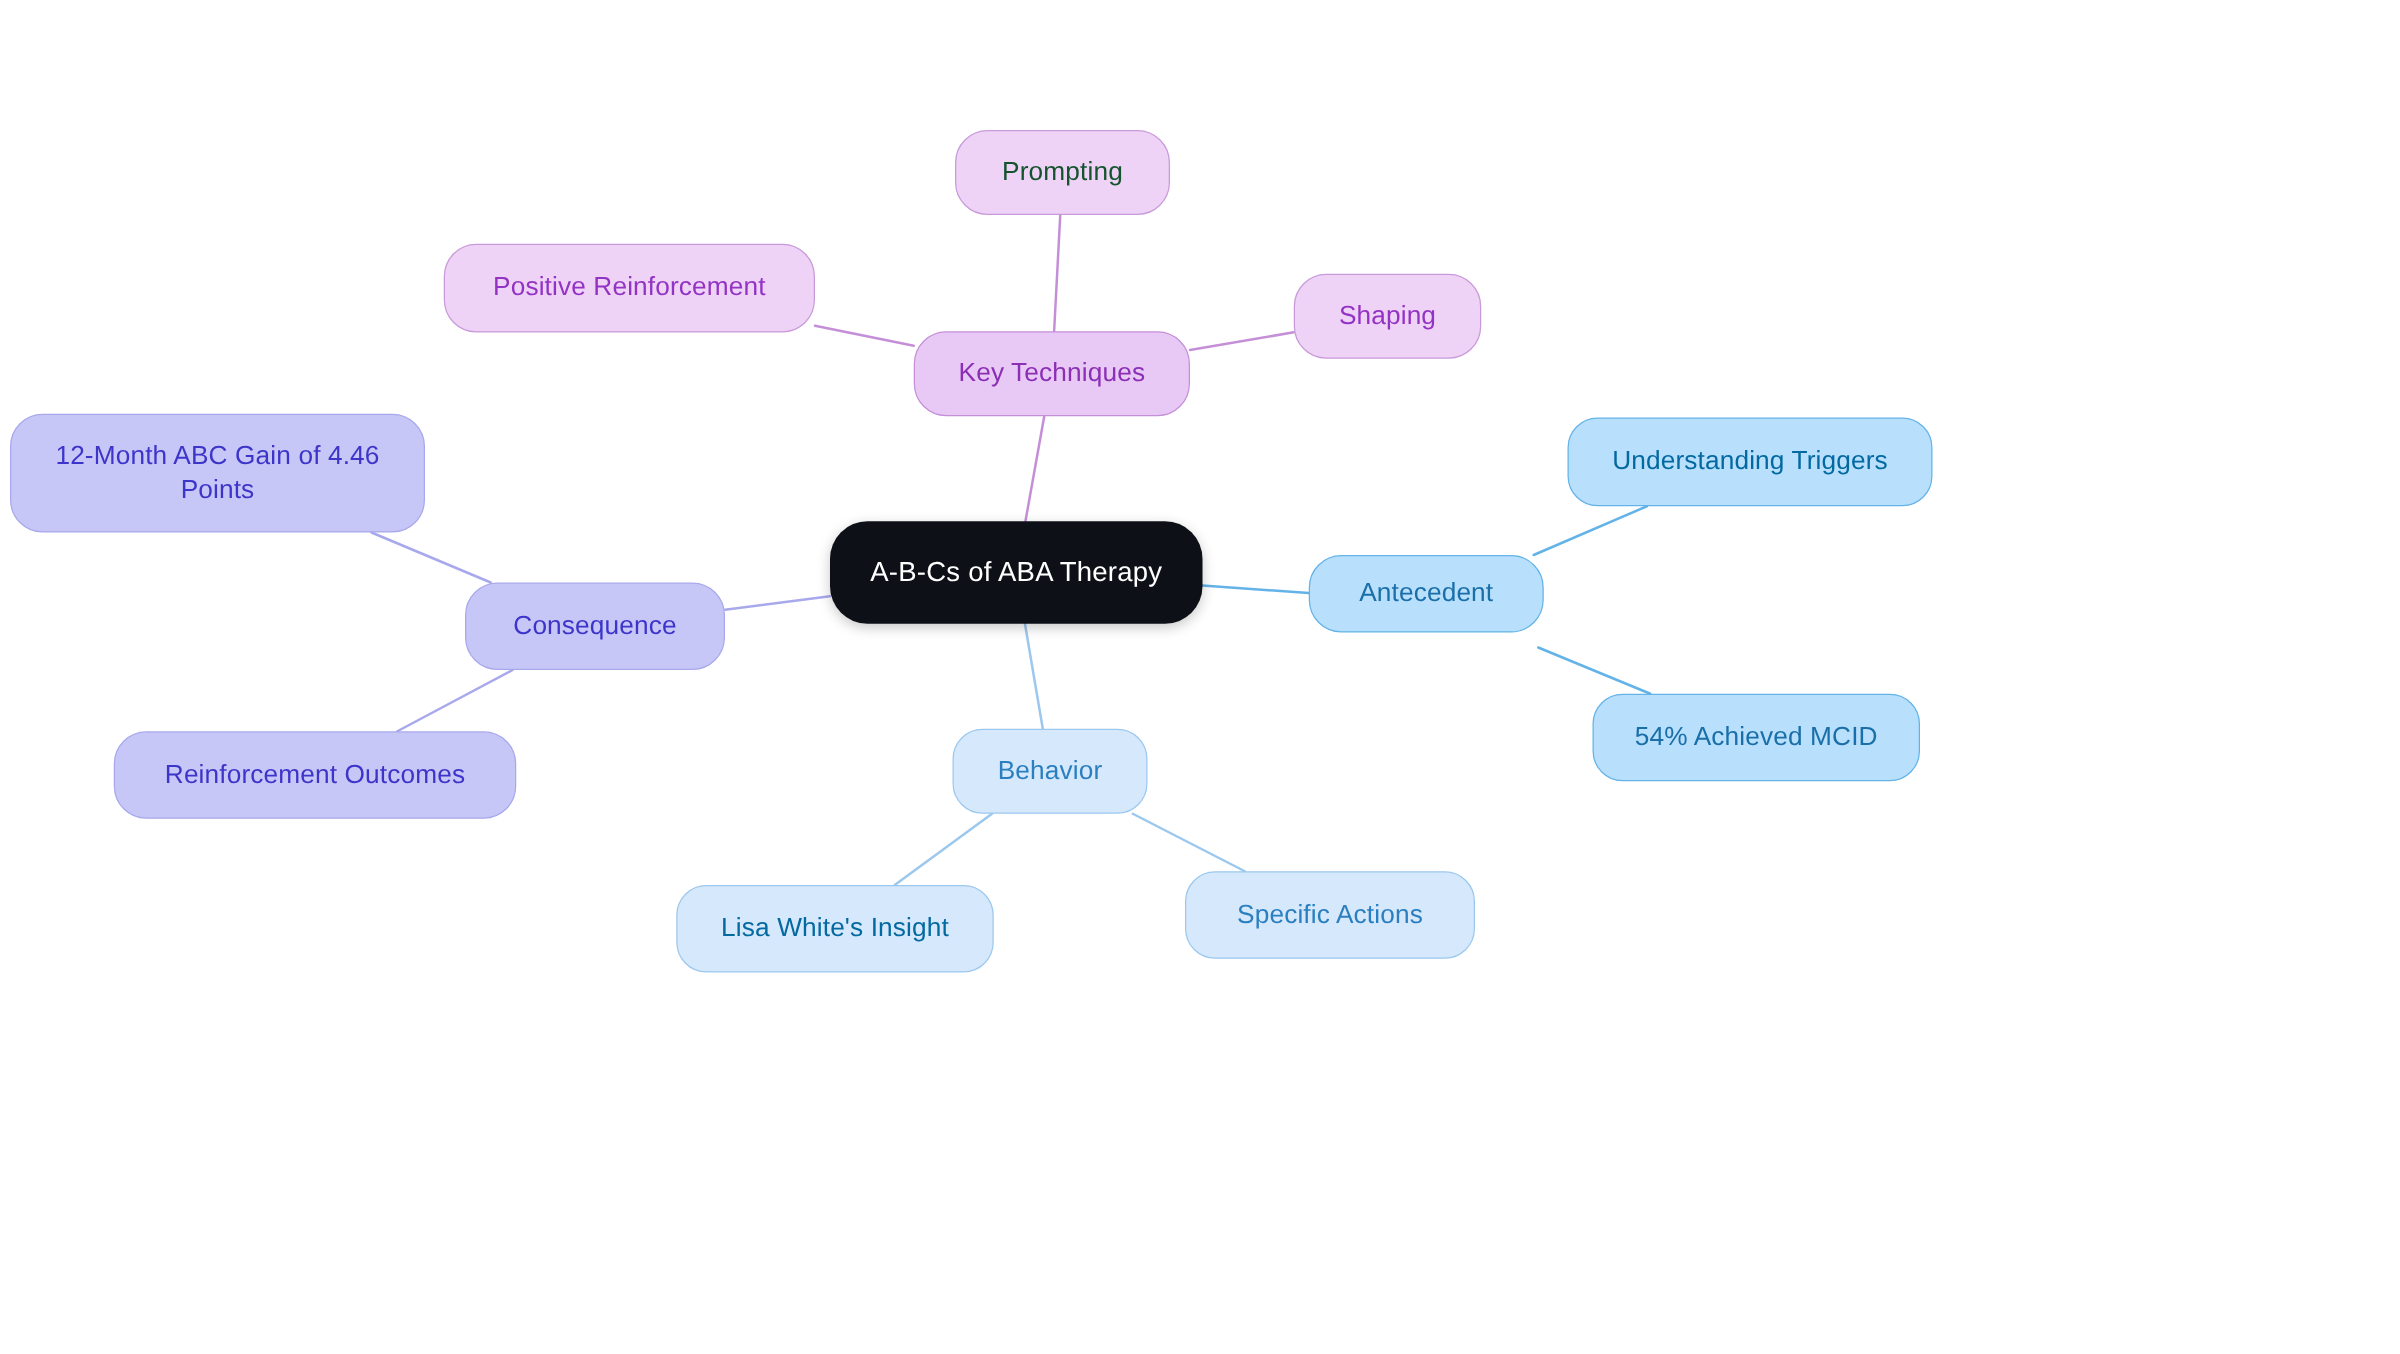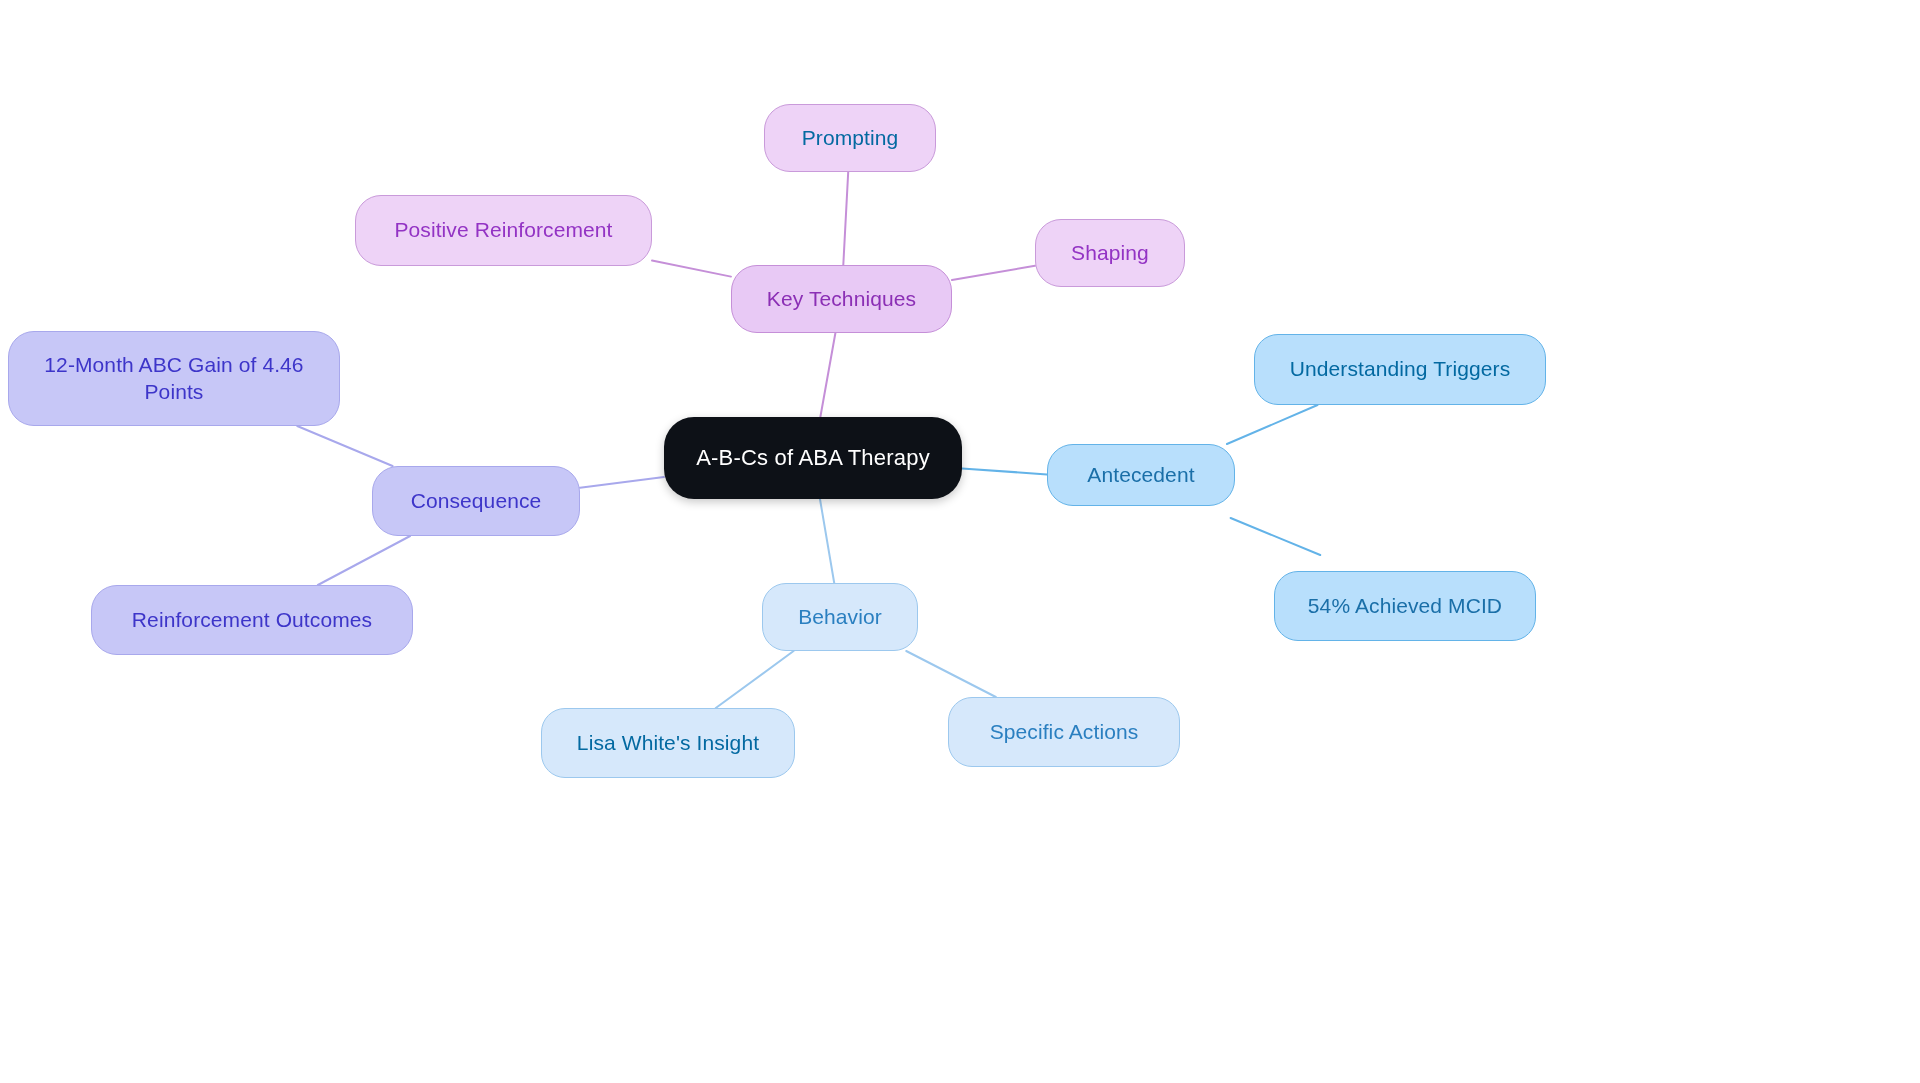--- a/index.html
+++ b/index.html
@@ -63,26 +63,26 @@
       <path d="M 410.11764705882354 536 Q 364 560.5 317.88235294117646 585" fill="none" stroke="#a8a8ec" stroke-width="2" stroke-linecap="round"></path>
       <path d="M 820.3490566037735 417 Q 827.8773584905659 375 835.4056603773585 333" fill="none" stroke="#c58fd8" stroke-width="2" stroke-linecap="round"></path>
       <path d="M 843.2950310559006 265 Q 845.75 218.5 848.2049689440994 172" fill="none" stroke="#c58fd8" stroke-width="2" stroke-linecap="round"></path>
       <path d="M 731 276.6057692307692 Q 691.5 268.6005917159763 652 260.5954142011834" fill="none" stroke="#c58fd8" stroke-width="2" stroke-linecap="round"></path>
       <path d="M 952 280.06890130353815 Q 993.5 272.9590316573557 1035 265.8491620111732" fill="none" stroke="#c58fd8" stroke-width="2" stroke-linecap="round"></path>
     </svg>
   <div id="node-layer">
       <div class="node node-root" style="left: 664px; top: 417px; width: 298px; height: 82px; background: rgb(13, 17, 23); border-color: rgb(13, 17, 23); color: rgb(255, 255, 255); font-size: 22px; border-radius: 30px;">A-B-Cs of ABA Therapy</div>
       <div class="node" style="left: 1047px; top: 444px; width: 188px; height: 62px; background: rgb(184, 223, 252); border-color: rgb(99, 179, 232); color: rgb(26, 111, 168); font-size: 21px; border-radius: 26px;">Antecedent</div>
       <div class="node" style="left: 1254px; top: 334px; width: 292px; height: 71px; background: rgb(184, 223, 252); border-color: rgb(99, 179, 232); color: #0369a1; font-size: 21px; border-radius: 24px;">Understanding Triggers</div>
-      <div class="node" style="left: 1274px; top: 555px; width: 262px; height: 70px; background: rgb(184, 223, 252); border-color: rgb(99, 179, 232); color: rgb(26, 111, 168); font-size: 21px; border-radius: 24px; margin-top: 16px;">54% Achieved MCID</div>
+      <div class="node" style="left: 1274px; top: 555px; width: 262px; height: 70px; background: rgb(184, 223, 252); border-color: rgb(99, 179, 232); color: rgb(26, 111, 168); font-size: 21px; border-radius: 24px;">54% Achieved MCID</div>
       <div class="node" style="left: 762px; top: 583px; width: 156px; height: 68px; background: rgb(214, 232, 251); border-color: rgb(156, 200, 238); color: rgb(42, 127, 192); font-size: 21px; border-radius: 24px;">Behavior</div>
       <div class="node" style="left: 541px; top: 708px; width: 254px; height: 70px; background: rgb(214, 232, 251); border-color: rgb(156, 200, 238); color: #0369a1; font-size: 21px; border-radius: 24px;">Lisa White's Insight</div>
       <div class="node" style="left: 948px; top: 697px; width: 232px; height: 70px; background: rgb(214, 232, 251); border-color: rgb(156, 200, 238); color: rgb(42, 127, 192); font-size: 21px; border-radius: 24px;">Specific Actions</div>
       <div class="node" style="left: 372px; top: 466px; width: 208px; height: 70px; background: rgb(199, 199, 247); border-color: rgb(168, 168, 236); color: rgb(61, 53, 201); font-size: 21px; border-radius: 26px;">Consequence</div>
       <div class="node" style="left: 8px; top: 331px; width: 332px; height: 95px; background: rgb(199, 199, 247); border-color: rgb(168, 168, 236); color: rgb(61, 53, 201); font-size: 21px; border-radius: 26px;">12-Month ABC Gain of 4.46
 Points</div>
       <div class="node" style="left: 91px; top: 585px; width: 322px; height: 70px; background: rgb(199, 199, 247); border-color: rgb(168, 168, 236); color: rgb(61, 53, 201); font-size: 21px; border-radius: 26px;">Reinforcement Outcomes</div>
       <div class="node" style="left: 731px; top: 265px; width: 221px; height: 68px; background: rgb(232, 201, 245); border-color: rgb(197, 143, 216); color: rgb(139, 47, 181); font-size: 21px; border-radius: 26px;">Key Techniques</div>
-      <div class="node" style="left: 764px; top: 104px; width: 172px; height: 68px; background: rgb(238, 211, 247); border-color: rgb(201, 154, 218); color: #0369a1; font-size: 21px; border-radius: 26px;">Prompting</div>
+      <div class="node" style="left: 764px; top: 104px; width: 172px; height: 68px; background: rgb(238, 211, 247); border-color: rgb(201, 154, 218); color: #14532d; font-size: 21px; border-radius: 26px;">Prompting</div>
       <div class="node" style="left: 355px; top: 195px; width: 297px; height: 71px; background: rgb(238, 211, 247); border-color: rgb(201, 154, 218); color: rgb(147, 51, 196); font-size: 21px; border-radius: 26px;">Positive Reinforcement</div>
       <div class="node" style="left: 1035px; top: 219px; width: 150px; height: 68px; background: rgb(238, 211, 247); border-color: rgb(201, 154, 218); color: rgb(147, 51, 196); font-size: 21px; border-radius: 26px;">Shaping</div>
     </div>
 </div>
 
 </body></html>

